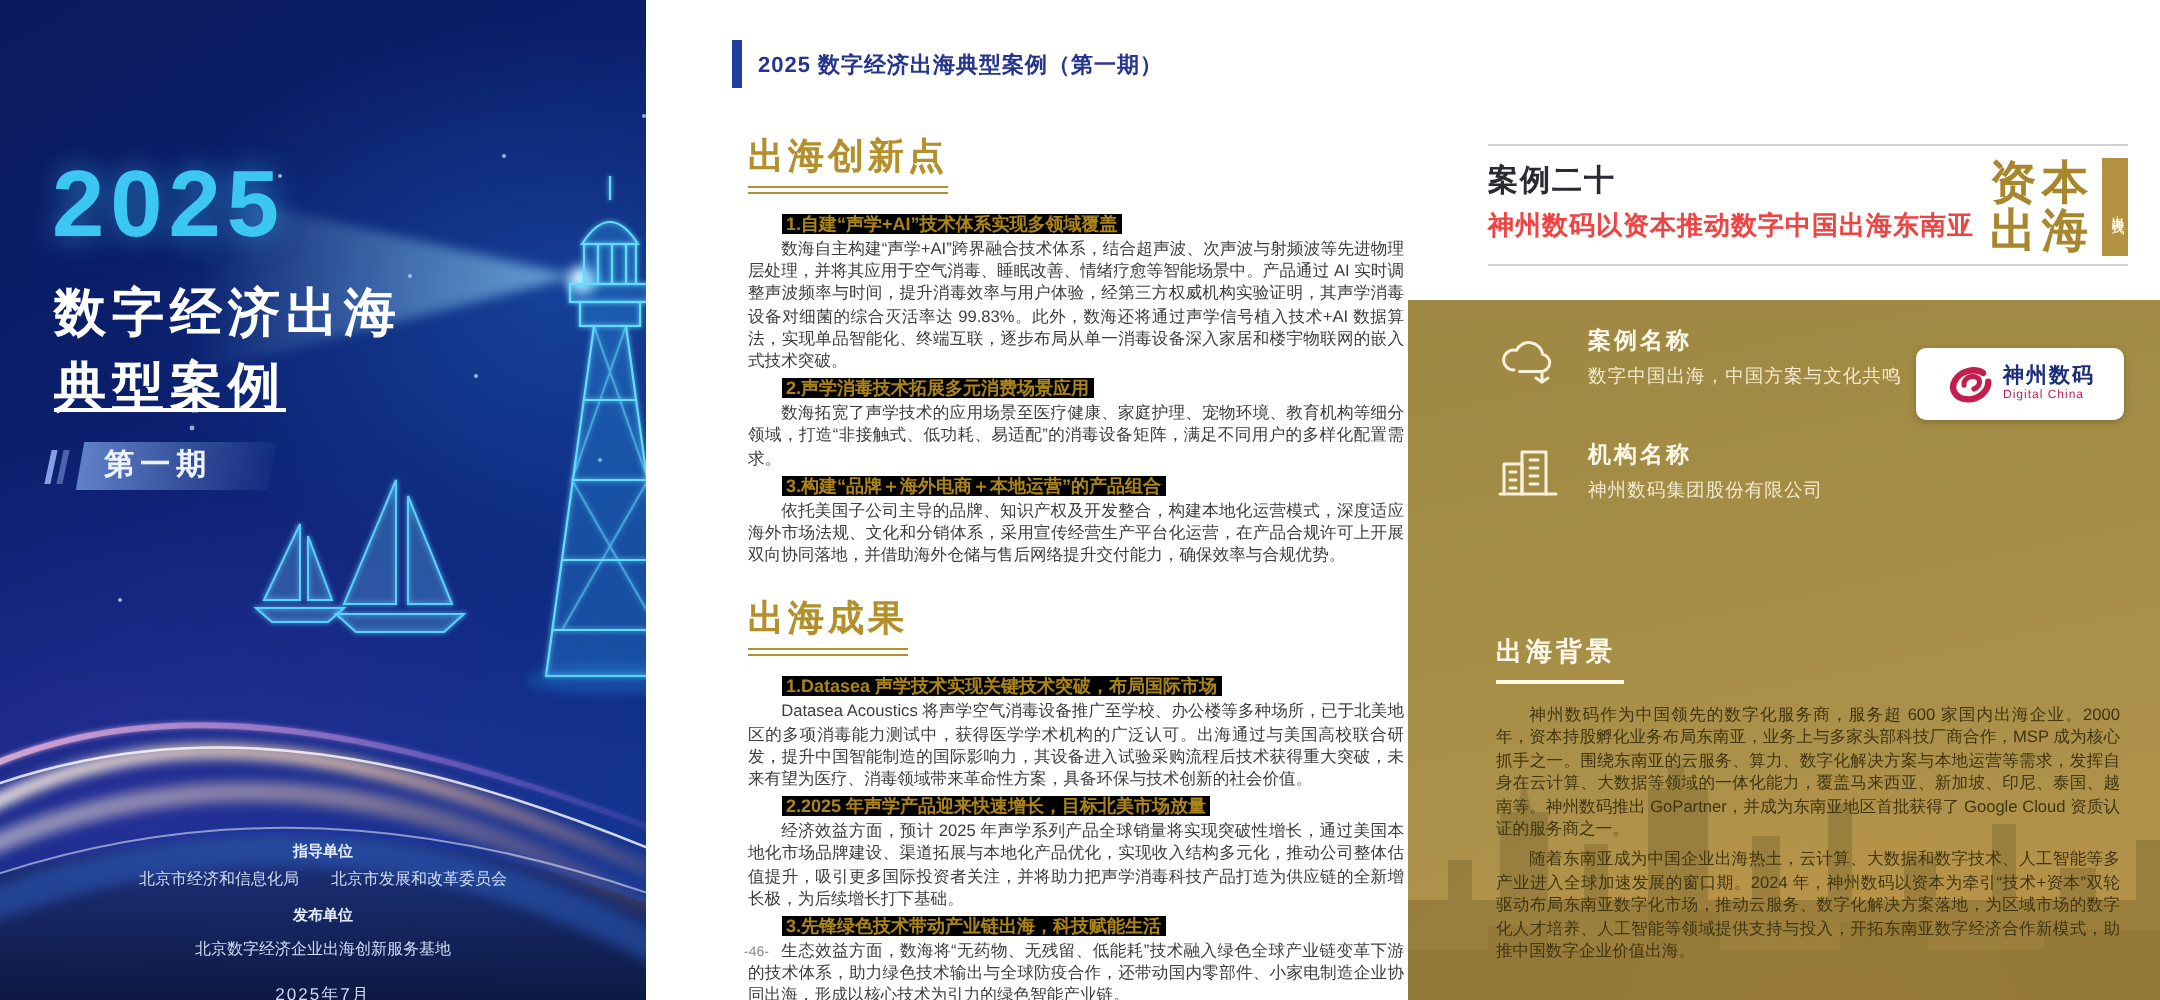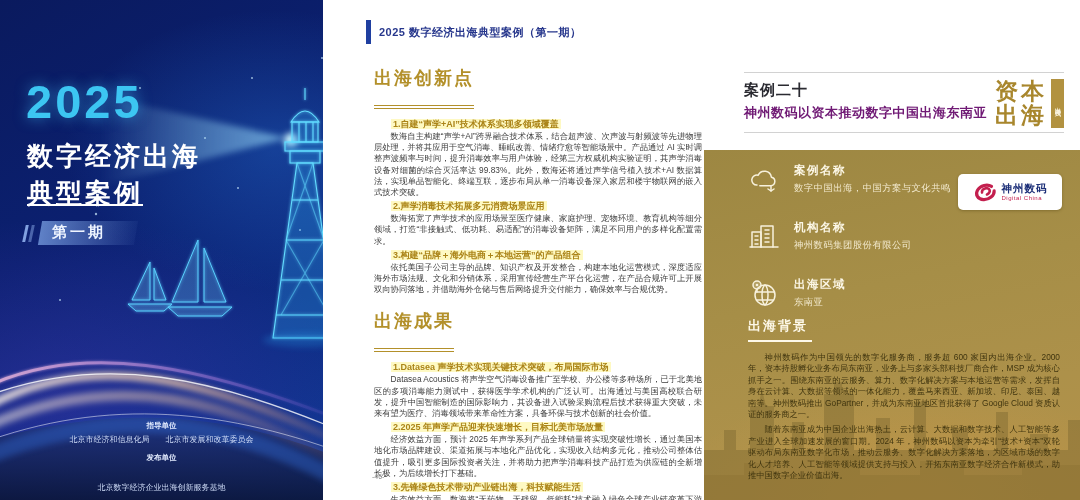--- a/index.html
+++ b/index.html
@@ -29,46 +29,46 @@
   .c-issue .bar2{background:rgba(150,185,245,.45);}
   .c-issue .badge{
     margin-left:4px;padding:2px 30px 3px 12px;transform:skewX(-10deg);
     background:linear-gradient(90deg,rgba(130,170,235,.70),rgba(130,170,235,.05));
   }
   .c-issue .badge span{display:inline-block;transform:skewX(10deg);font-size:15px;font-weight:700;color:#eef4ff;letter-spacing:3px;}
   .c-footer{position:absolute;left:0;right:0;top:421px;text-align:center;color:#cfdcf7;}
   .c-footer .lab{font-size:7.5px;font-weight:700;color:#e3ecff;}
   .c-footer .orgs{font-size:8px;margin-top:3px;}
   .c-footer .lab2{font-size:7.5px;font-weight:700;color:#e3ecff;margin-top:8px;}
-  .c-footer .org2{font-size:8px;margin-top:19px;}
+  .c-footer .org2{font-size:8px;margin-top:6px;}
   .c-footer .date{font-size:8.5px;margin-top:12px;letter-spacing:1px;}
   
   .mid{position:absolute;left:356px;top:0;width:356px;height:500px;background:#ffffff;}
   .mid-header{position:absolute;left:10px;top:20px;display:flex;align-items:center;}
   .hdr-bar{width:5px;height:24px;background:#1f3fa0;margin-right:8px;}
   .hdr-text{font-size:11px;font-weight:700;color:#26368c;letter-spacing:.5px;}
   .mid-body{position:absolute;left:18px;right:10px;top:66px;}
   .sec-title{
     display:inline-block;font-size:18px;font-weight:800;color:#b3902a;letter-spacing:2px;
-    padding-bottom:15px;border-bottom:4px double #b3902a;margin-bottom:7px;
+    padding-bottom:3px;border-bottom:4px double #b3902a;margin-bottom:7px;
   }
   .sec-title.second{margin-top:11px;}
   .sub{margin:3px 0 1px;padding-left:17px;font-size:9px;line-height:11px;}
-  .sub span{background:#fef9c3;color:#ab8418;font-weight:700;padding:0 2px;}
+  .sub span{background:#000000;color:#ab8418;font-weight:700;padding:0 2px;}
   .para{font-size:8.3px;line-height:11.2px;color:#3d3d3d;text-align:justify;text-indent:2em;margin:1px 0 3px;}
   .page-num{position:absolute;left:16px;bottom:20px;font-size:7px;color:#8a8a8a;}
   
   .rightp{position:absolute;left:712px;top:0;width:368px;height:500px;background:#ffffff;}
   .title-block{
     position:absolute;left:32px;right:16px;top:72px;
     border-top:1px solid #d2d2d2;border-bottom:1px solid #d2d2d2;
     padding:8px 0 10px;
   }
   .case-no{font-size:15px;font-weight:800;color:#2a2a31;letter-spacing:1px;}
-  .case-title{font-size:13px;font-weight:800;color:#701a75;margin-top:4px;letter-spacing:.5px;}
+  .case-title{font-size:13px;font-weight:800;color:#ef4444;margin-top:4px;letter-spacing:.5px;}
   .mode-tag{position:absolute;right:0;top:6px;display:flex;align-items:flex-start;}
   .tag-chars{text-align:left;}
   .tag-chars div{font-size:23px;font-weight:800;color:#a8862c;line-height:24px;letter-spacing:3px;}
   .tag-ribbon{
     width:13px;height:49px;background:#b29240;margin-left:4px;
     color:#fdf8e8;font-size:6.5px;letter-spacing:1px;
     writing-mode:vertical-rl;display:flex;align-items:center;justify-content:center;
   }
   .gold-box{
     position:absolute;left:-8px;right:0;top:150px;bottom:0;overflow:hidden;
@@ -261,34 +261,20 @@
             <path d="M13,27 V6 h12 v21"></path>
             <path d="M2,27 h28"></path>
           <path d="M7,16 h3 M7,20 h3 M7,24 h3"></path>
             <path d="M17,10 h4 M17,14 h4 M17,18 h4 M17,22 h4"></path>
         </svg>
         <div>
           <div class="info-label">机构名称</div>
           <div class="info-value">神州数码集团股份有限公司</div>
         </div>
       </div>
-      <div class="info-row">
-        <svg class="info-ic" viewBox="0 0 32 32" fill="none" stroke="#f7f1dc" stroke-width="1.5" stroke-linecap="round" stroke-linejoin="round">
-          <circle cx="17" cy="18" r="10"></circle>
-          <path d="M7.5,15 h19 M8.5,23 h17"></path>
-            <path d="M17,8 c-4,3 -4,17 0,20 M17,8 c4,3 4,17 0,20"></path>
-          <circle cx="9" cy="8" r="4" fill="rgba(247,241,220,.2)"></circle>
-            <path d="M9,12.5 L9,15"></path>
-            <circle cx="9" cy="8" r="1.3" fill="#f7f1dc" stroke="none"></circle>
-        </svg>
-        <div>
-          <div class="info-label">出海区域</div>
-          <div class="info-value">东南亚</div>
-        </div>
-      </div>
     </div>
 
     <div class="logo-card">
       <svg width="24" height="24" viewBox="0 0 24 24" fill="none">
         <g transform="rotate(-20 12 12)" stroke="#c31f4e" stroke-linecap="round">
           <path d="M20,9 A9,7 0 1 0 21,14" stroke-width="3.2"></path>
           <path d="M9,11.5 A4,3.2 0 1 1 13,15" stroke-width="2.6"></path>
         </g>
       </svg>
       <div>

